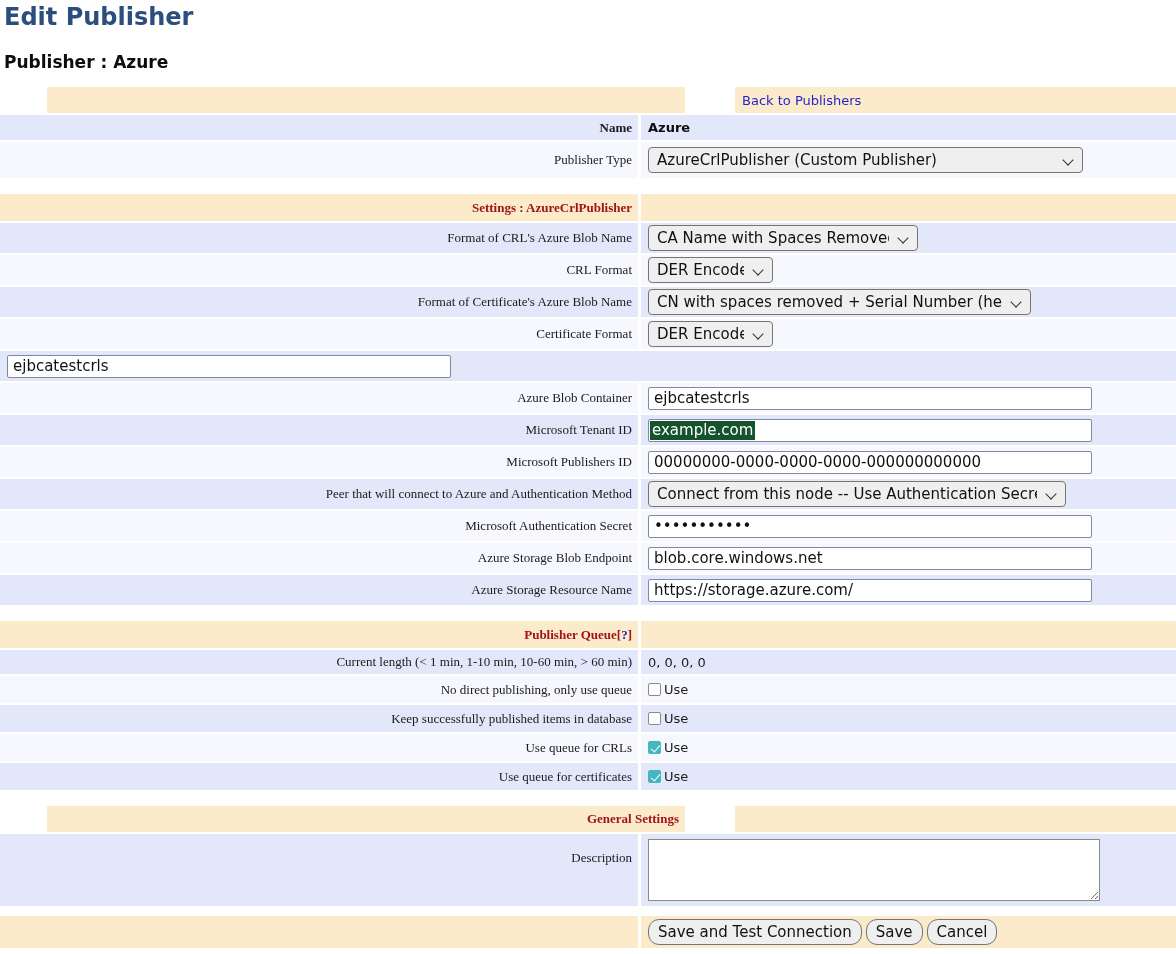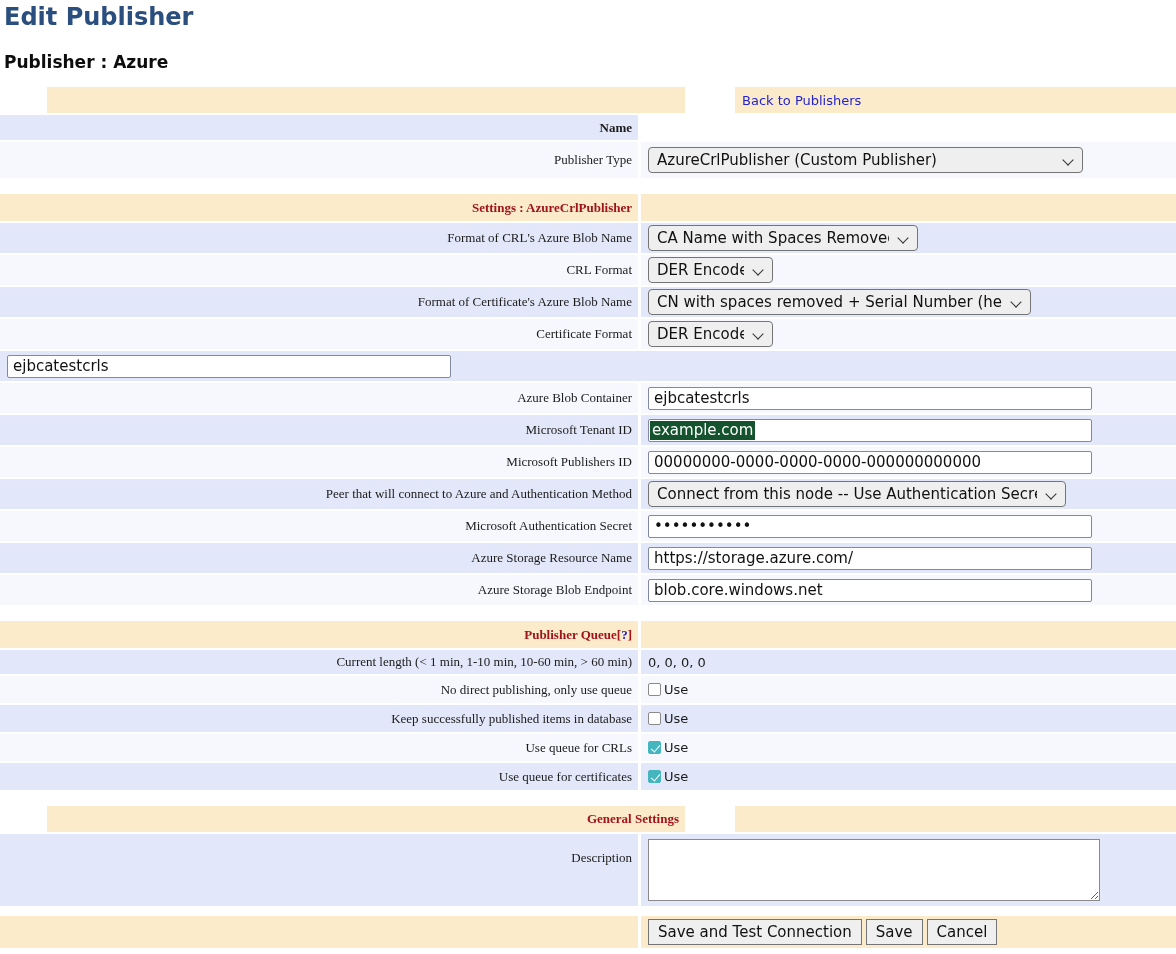--- a/index.html
+++ b/index.html
@@ -86,21 +86,21 @@
   textarea.desc{
     width:452px; height:62px; margin:4px 0;
     border:1px solid #8a8a8a; background:#fff; resize:both;
     font-family:"DejaVu Sans","Liberation Sans",sans-serif; font-size:14px;
   }
   .desc-row .cell-l{align-items:flex-start; padding-top:16px;}
   
   button.btn{
     font-family:"DejaVu Sans","Liberation Sans",sans-serif;
     font-size:15px; color:#111;
-    background:#efefef; border:1px solid #757575; border-radius:0;
+    background:#efefef; border:1px solid #757575; border-radius:11px;
     height:26px; padding:1px 9px 2px; margin-right:4px; cursor:pointer;
   }
   .footer{
     text-align:right; padding:9px 16px 0 0; font-size:15px; color:#111;
   }
 </style>
 </head>
 <body>
 
 <h1 class="page-title">Edit Publisher</h1>
@@ -110,20 +110,23 @@
   <div class="row beige">
     <div class="cell-l h26"></div>
     <div class="cell-r h26">
       <a class="link">Back to Publishers</a>
     </div>
   </div>
   <div class="row blue">
     <div class="cell-l h25">
         <span class="label bold">Name</span>
       </div>
+    <div class="cell-r h25">
+        <span class="value-bold">Azure</span>
+      </div>
   </div>
   <div class="row pale">
     <div class="cell-l h36">
         <span class="label">Publisher Type</span>
       </div>
     <div class="cell-r h36">
       <span class="selwrap" style="width:435px">
         <select class="sel">
           <option>AzureCrlPublisher (Custom Publisher)</option>
         </select>
@@ -242,35 +245,35 @@
 
   <div class="row pale">
     <div class="cell-l h30">
         <span class="label">Microsoft Authentication Secret</span>
       </div>
     <div class="cell-r h30">
       <input class="txt" type="text" value="•••••••••••" style="">
     </div>
   </div>
 
+  <div class="row pale">
+    <div class="cell-l h30">
+        <span class="label">Azure Storage Blob Endpoint</span>
+      </div>
+    <div class="cell-r h30">
+      <input class="txt" type="text" value="blob.core.windows.net" style="">
+    </div>
+  </div>
+
   <div class="row blue">
     <div class="cell-l h30">
         <span class="label">Azure Storage Resource Name</span>
       </div>
     <div class="cell-r h30">
       <input class="txt" type="text" value="https://storage.azure.com/" style="">
-    </div>
-  </div>
-
-  <div class="row pale">
-    <div class="cell-l h30">
-        <span class="label">Azure Storage Blob Endpoint</span>
-      </div>
-    <div class="cell-r h30">
-      <input class="txt" type="text" value="blob.core.windows.net" style="">
     </div>
   </div>
 </div>
 
 <div class="tbl">
   <div class="row beige">
     <div class="cell-l h27">
       <span class="section-title">Publisher Queue</span>
         <span class="bracket">[</span>
         <a class="help-link">?</a>

